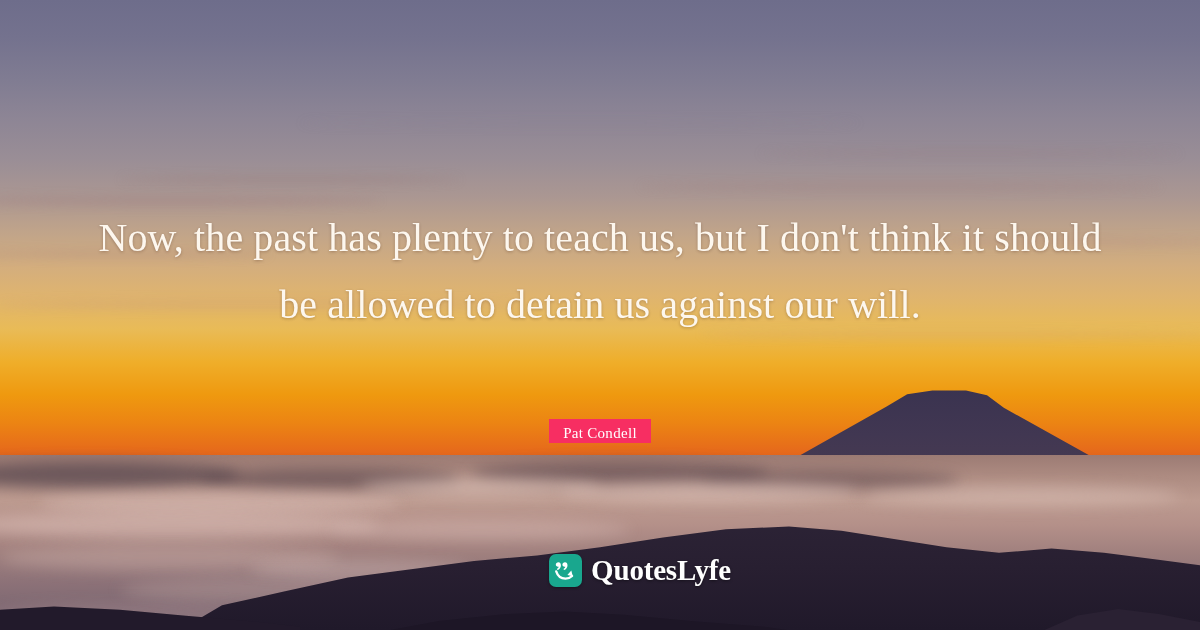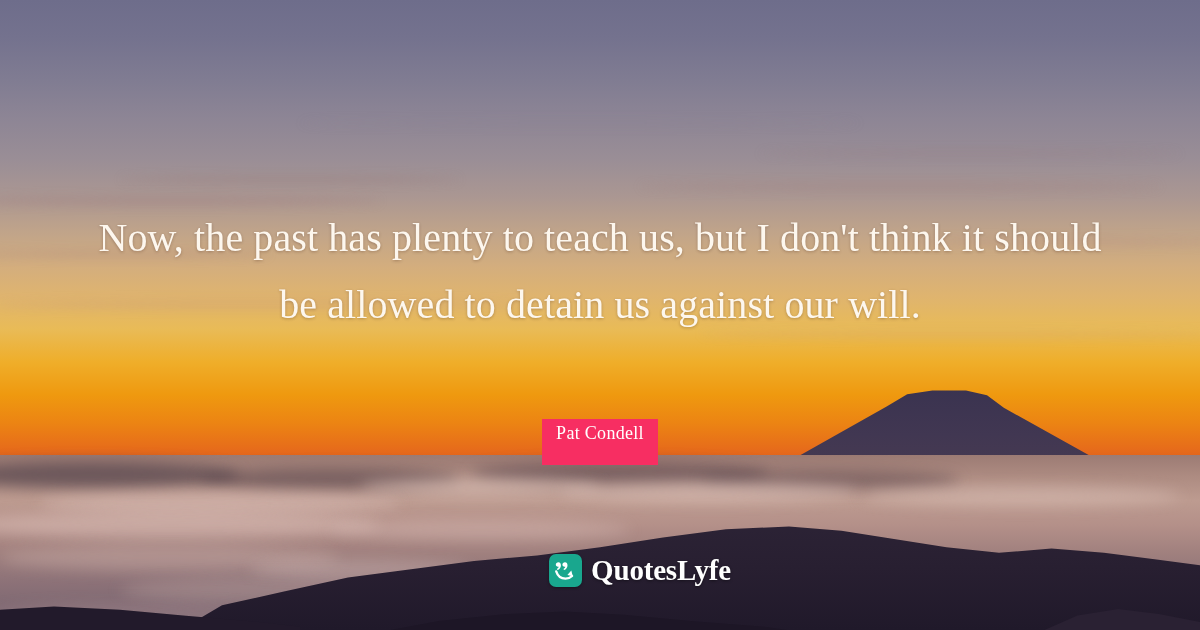--- a/index.html
+++ b/index.html
@@ -131,23 +131,23 @@
 
   
   .author-wrap {
     position:absolute; left:0; top:419px; width:1200px; text-align:center;
   }
   .author {
     display:inline-block;
     background:#f72e62;
     color:#ffffff;
     font-family:"Liberation Serif", serif;
-    font-size:18px;
+    font-size:15px;
     line-height:19px;
-    padding:5px 14px 22px 14px;
+    padding:5px 14px 0 14px;
     letter-spacing:.3px;
     text-align:right;
   }
 
   
   .logo {
     position:absolute; left:0; top:554px; width:1200px;
     display:flex; align-items:center; justify-content:center; gap:9px;margin-left:40px;
   }
   .logo-mark {

